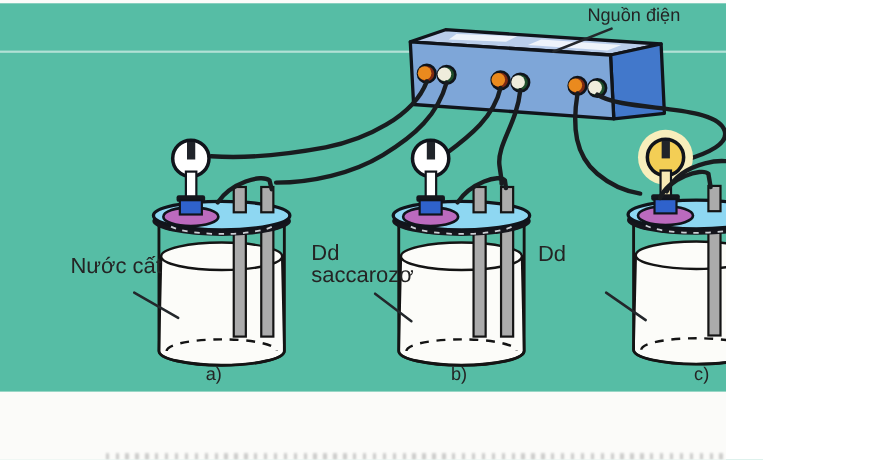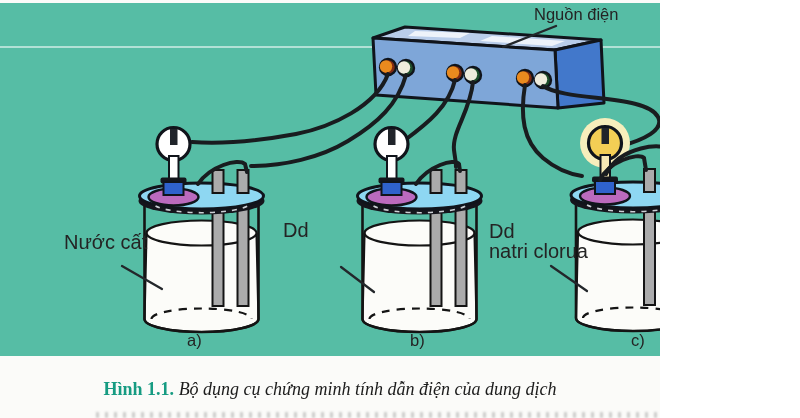--- a/index.html
+++ b/index.html
@@ -115,31 +115,26 @@
       <line x1="551" y1="266" x2="587" y2="291"></line>
     </g>
   </svg>
 
   <div class="lbl" style="left:534px;top:4px;font-size:16.5px">Nguồn điện</div>
 
   <div class="lbl" style="left:64px;top:232px">Nước cất</div>
 
   <div class="lbl" style="left:283px;top:220px">
     <div>Dd</div>
+    <div>saccarozơ</div>
   </div>
 
   <div class="lbl" style="left:489px;top:221px">
     <div>Dd</div>
-    <div>natri clorua</div>
   </div>
 
   <div class="lbl sub" style="left:187px;top:330px">a)</div>
   <div class="lbl sub" style="left:410px;top:330px">b)</div>
   <div class="lbl sub" style="left:631px;top:330px">c)</div>
 
-  <div class="caption">
-    <span class="num">Hình 1.1.</span>
-    <span> </span>
-    <span class="txt">Bộ dụng cụ chứng minh tính dẫn điện của dung dịch</span>
-  </div>
 
   <div class="cut-text"></div>
 </div>
 
 </body></html>

